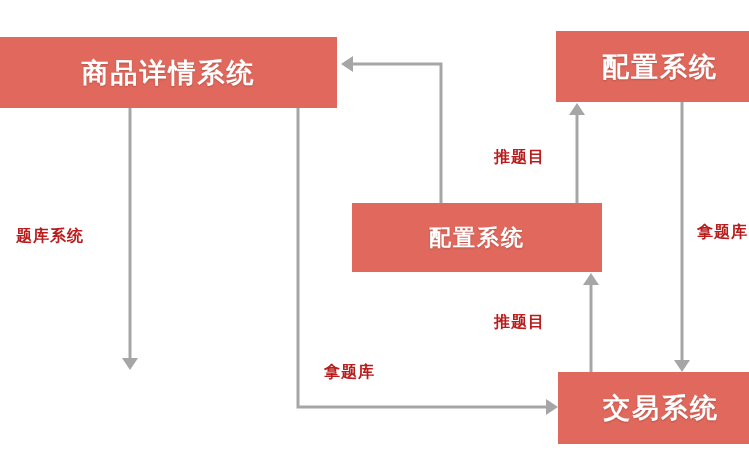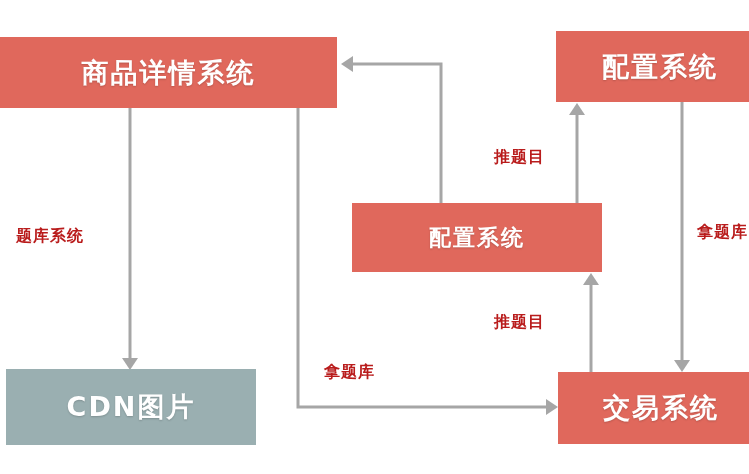--- a/index.html
+++ b/index.html
@@ -71,23 +71,20 @@
   </div>
 
   <div class="node node-red" style="left:556px; top:31px; width:208px; height:71px; font-size:27px;">
     <span>配置系统</span>
   </div>
 
   <div class="node node-red" style="left:352px; top:203px; width:250px; height:69px; font-size:22px;">
     <span>配置系统</span>
   </div>
 
-  <div class="node node-gray" style="left:6px; top:369px; width:250px; height:76px; font-size:27px;">
-    <span>CDN图片</span>
-  </div>
 
   <div class="node node-red" style="left:558px; top:372px; width:206px; height:72px; font-size:27px;">
     <span>交易系统</span>
   </div>
 
   <div class="edge-label" style="left:16px; top:226px;">题库系统</div>
 
   <div class="edge-label" style="left:494px; top:147px;">推题目</div>
 
   <div class="edge-label" style="left:494px; top:312px;">推题目</div>

